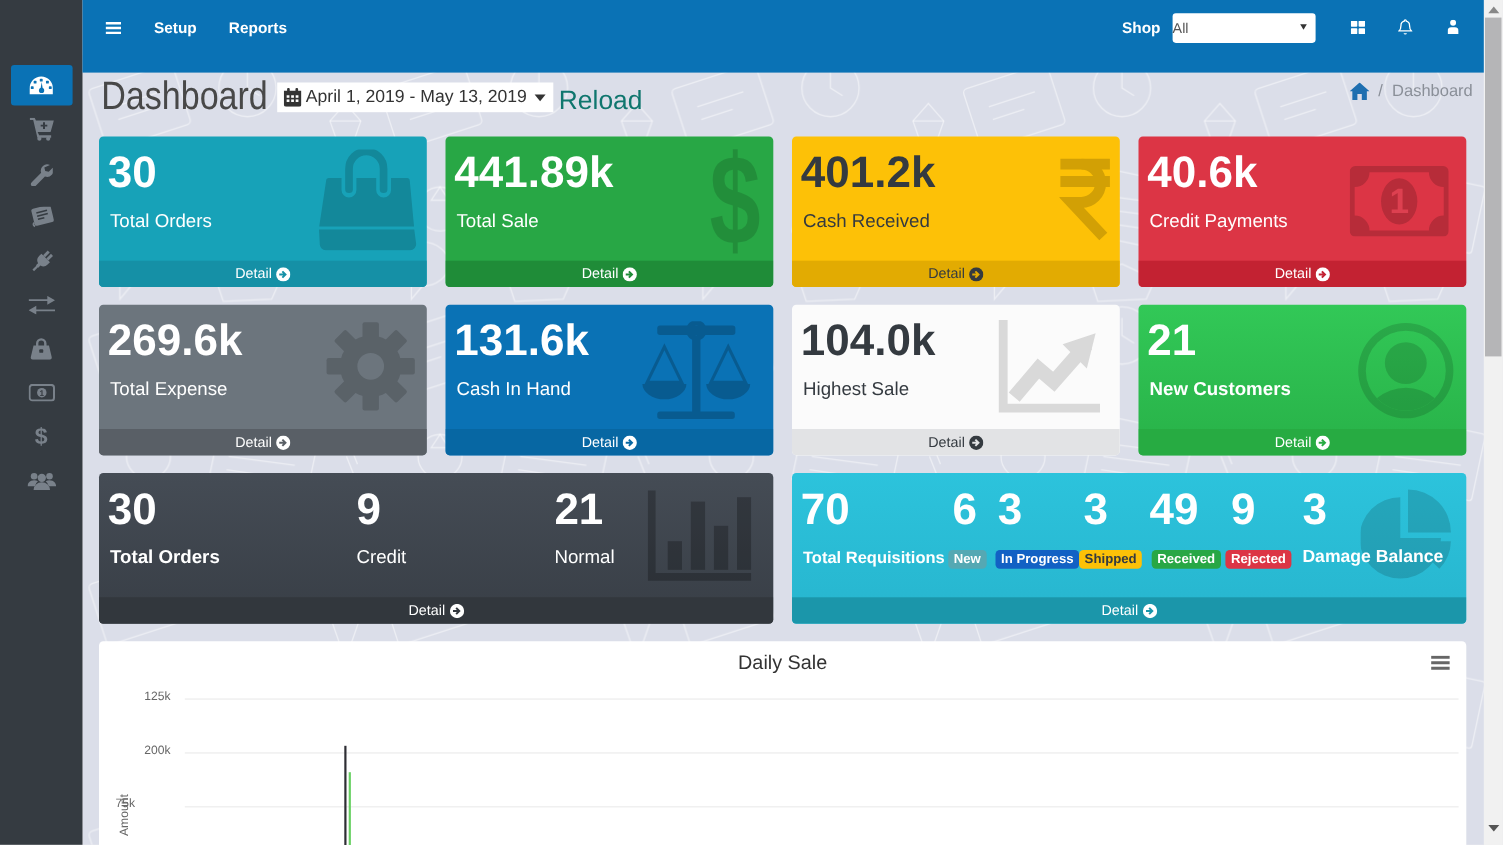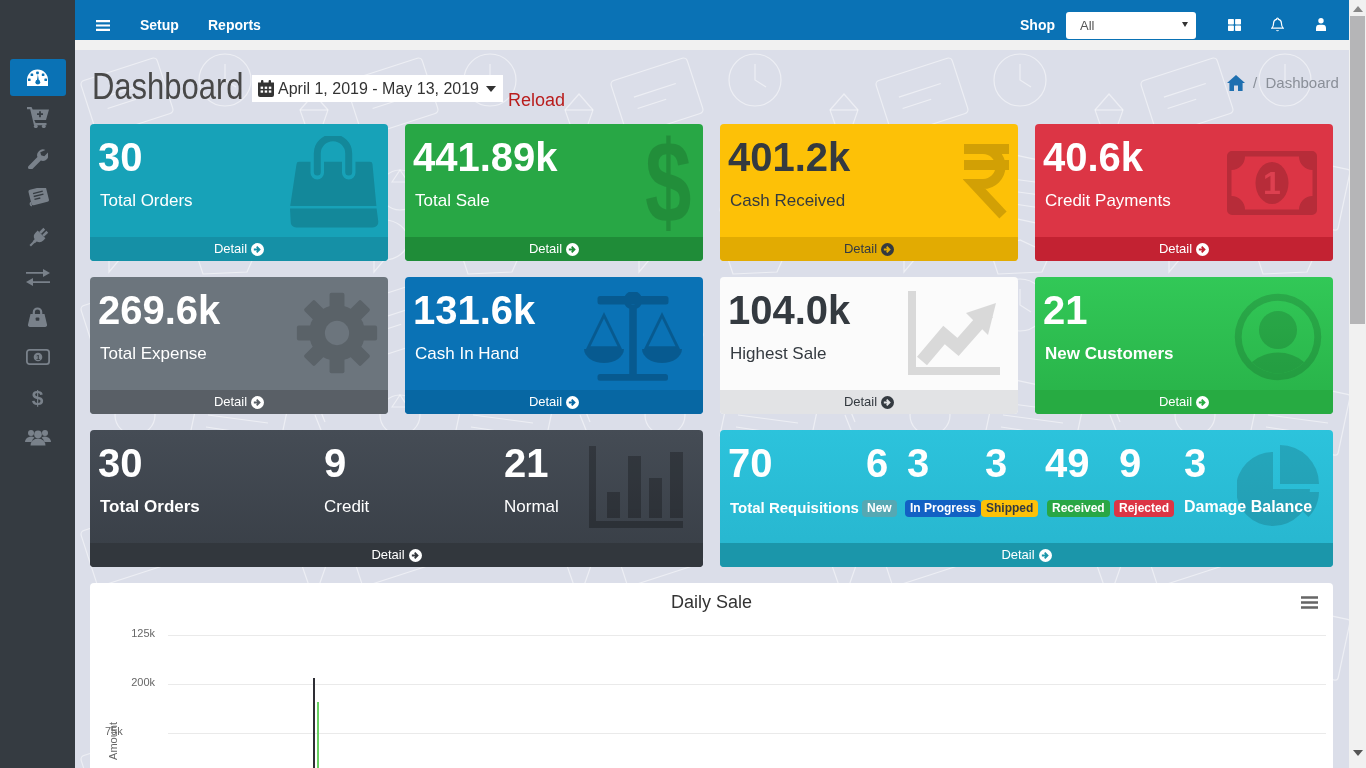--- a/index.html
+++ b/index.html
@@ -1,26 +1,26 @@
 <!DOCTYPE html>
 <html><head>
 <meta charset="utf-8">
 <style>
 * { margin:0; padding:0; box-sizing:border-box; }
 html,body { width:1366px; height:768px; overflow:hidden; font-family:"Liberation Sans", sans-serif; background:#f1f1f1; }
 #sidebar { position:absolute; left:0; top:0; width:75px; height:768px; background:#353b41; }
 #active-item { position:absolute; left:10px; top:59px; width:56px; height:37px; background:#0a72b5; border-radius:3px; }
-#navbar { position:absolute; left:75px; top:0; width:1274px; height:40px; background:#0a72b5; }
+#navbar { position:absolute; left:75px; top:0; width:1274px; height:66px; background:#0a72b5; }
 .navtxt { position:absolute; top:0; height:50px; line-height:50px; color:#fff; font-weight:bold; font-size:14px; }
-#shopsel { position:absolute; left:991px; top:12px; width:130px; height:27px; background:#fff; border-radius:3px; font-size:13px; color:#555; line-height:27px; padding-left:14px; }
+#shopsel { position:absolute; left:991px; top:12px; width:130px; height:27px; background:#fff; border-radius:3px; font-size:13px; color:#555; line-height:27px; padding-left:0; }
 #shopsel .car { position:absolute; right:8px; top:10px; width:0; height:0; border-left:3.5px solid transparent; border-right:3.5px solid transparent; border-top:5.5px solid #333; }
 #main { position:absolute; left:75px; top:50px; width:1274px; height:718px; background:#dbdee9; }
 h1#pagetitle { position:absolute; left:17px; top:16px; font-size:36px; font-weight:normal; color:#484848; transform:scaleX(0.86); transform-origin:left; }
 #datepick { position:absolute; left:177px; top:25px; width:251px; height:27px; background:#fff; font-size:16px; color:#333; line-height:27px;padding-left:25px; }
-#reload { position:absolute; left:433px; top:40px; font-size:18px; color:#b91c1c; }
+#reload { position:absolute; left:433px; top:28px; font-size:24px; color:#0f766e; }
 #crumb { position:absolute; left:1178px; top:24px; font-size:15px; color:#8a8f98; }
 .card { position:absolute; width:298px; border-radius:4px; overflow:hidden; }
 .card .body { position:relative; height:113px; }
 .card .foot { position:absolute; left:0; bottom:0; width:100%; height:24px; text-align:center; font-size:13px; line-height:24px; color:#fff; }
 .card .num { position:absolute; left:8px; top:11px; font-size:40px; font-weight:bold; color:#fff; }
 .card .lbl { position:absolute; left:10px; top:67px; font-size:17px; color:#fff; }
 .card .icn { position:absolute; }
 .r1 { top:74px; height:137px; }
 .r2 { top:227px; height:137px; }
 .r3 { top:380px; height:137px; }

